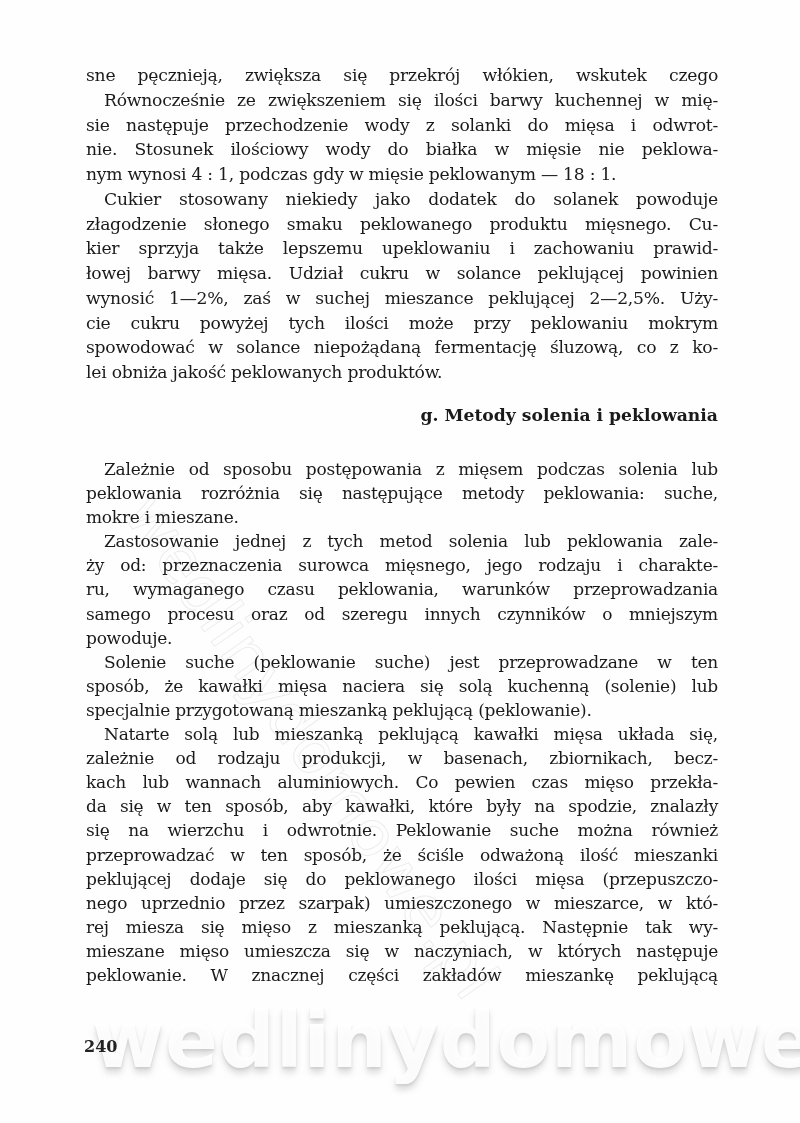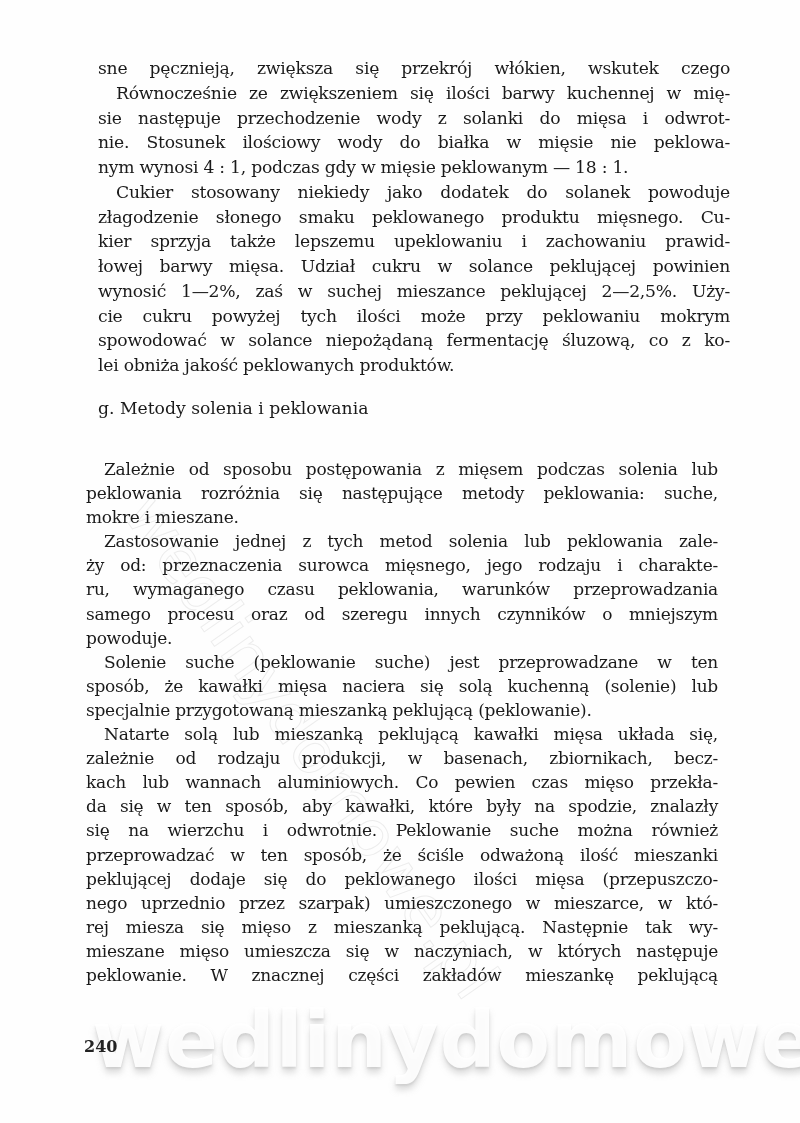--- a/index.html
+++ b/index.html
@@ -19,46 +19,45 @@
       position: absolute;
       left: 0; top: 0;
       width: 800px;
       height: 1123px;
       background: #fefefe;
     }
     .text-block {
       position: absolute;
       left: 86px;
       width: 632px;
-      top: 56px;
+      top: 63px;
       font-size: 17.2px;
       letter-spacing: -0.25px;
-      margin-left: 12px;
     }
     .line {
       display: block;
       height: 24.75px;
       line-height: 24.75px;
       white-space: nowrap;
       text-align: justify;
       text-align-last: justify;
       overflow: visible;
     }
     .line.last {
       text-align-last: left;
     }
     .line.indent {
       padding-left: 18px;
     }
     .heading {
       display: block;
       height: 48px;
       line-height: 48px;
-      text-align: left;
-      font-weight: normal;
+      text-align: right;
+      font-weight: bold;
       font-size: 17.2px;
       letter-spacing: 0px;
       padding-top: 6px;
       padding-bottom: 0px;
     }
     .bold { font-weight: normal; }
     .lower-block {
       position: absolute;
       left: 86px;
       width: 632px;

